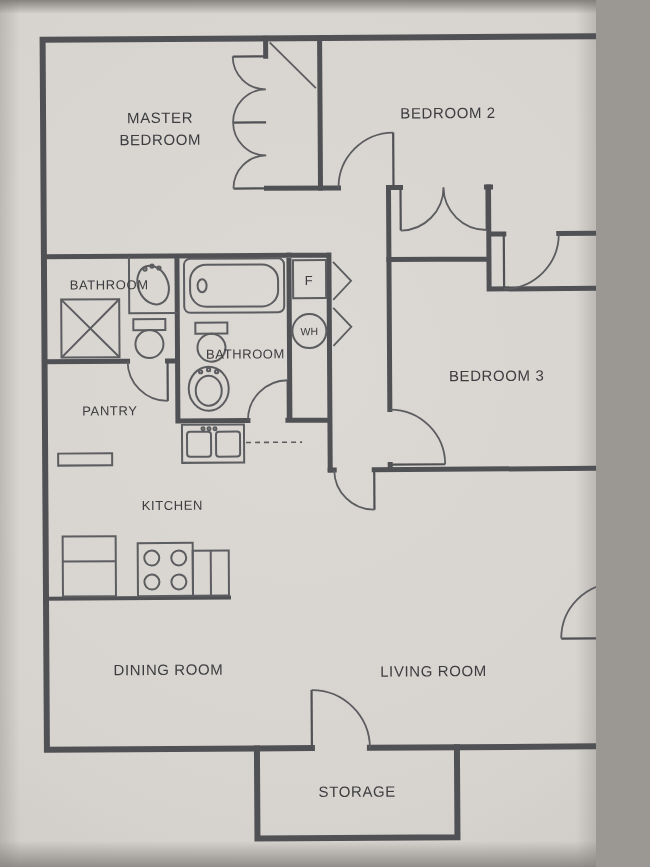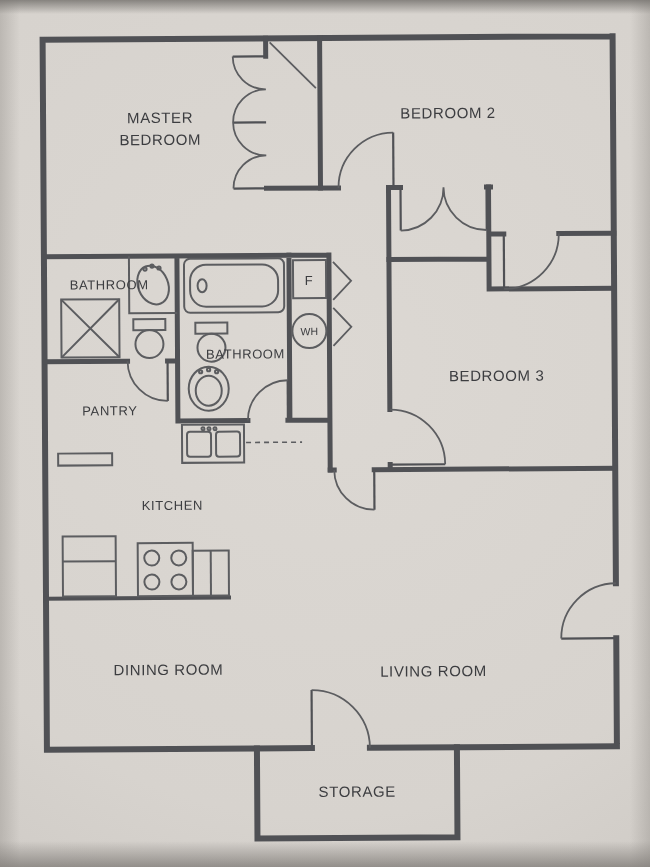--- a/index.html
+++ b/index.html
@@ -1,17 +1,17 @@
 <!DOCTYPE html>
 <html style="--paper: #d8d4cf; --wall: #505155; --line: #5c5d60; --text: #3c3d40;"><head>
 <meta charset="utf-8">
 <style>
   html,body{margin:0;padding:0;background:#9b9793;}
   #photo{
-    position:relative;width:650px;height:867px;overflow:hidden;
+    position:relative;width:596px;height:867px;overflow:hidden;
     background:
       linear-gradient(180deg, rgba(120,117,113,.85) 0px, rgba(120,117,113,0) 14px),
       linear-gradient(0deg, rgba(130,126,122,.8) 0px, rgba(130,126,122,0) 26px),
       linear-gradient(90deg, rgba(160,156,151,.5) 0px, rgba(160,156,151,0) 20px),
       linear-gradient(270deg, rgba(160,156,151,.5) 0px, rgba(160,156,151,0) 20px),
       radial-gradient(130% 95% at 50% 42%, #dcd8d3 0%, #d7d3ce 55%, #ccc8c3 82%, #b7b3ad 100%);
   }
   svg{position:absolute;left:0;top:0;transform:rotate(-0.35deg);}
   .wall{stroke:var(--wall);fill:none;stroke-linecap:square}
   .w6{stroke-width:6}

